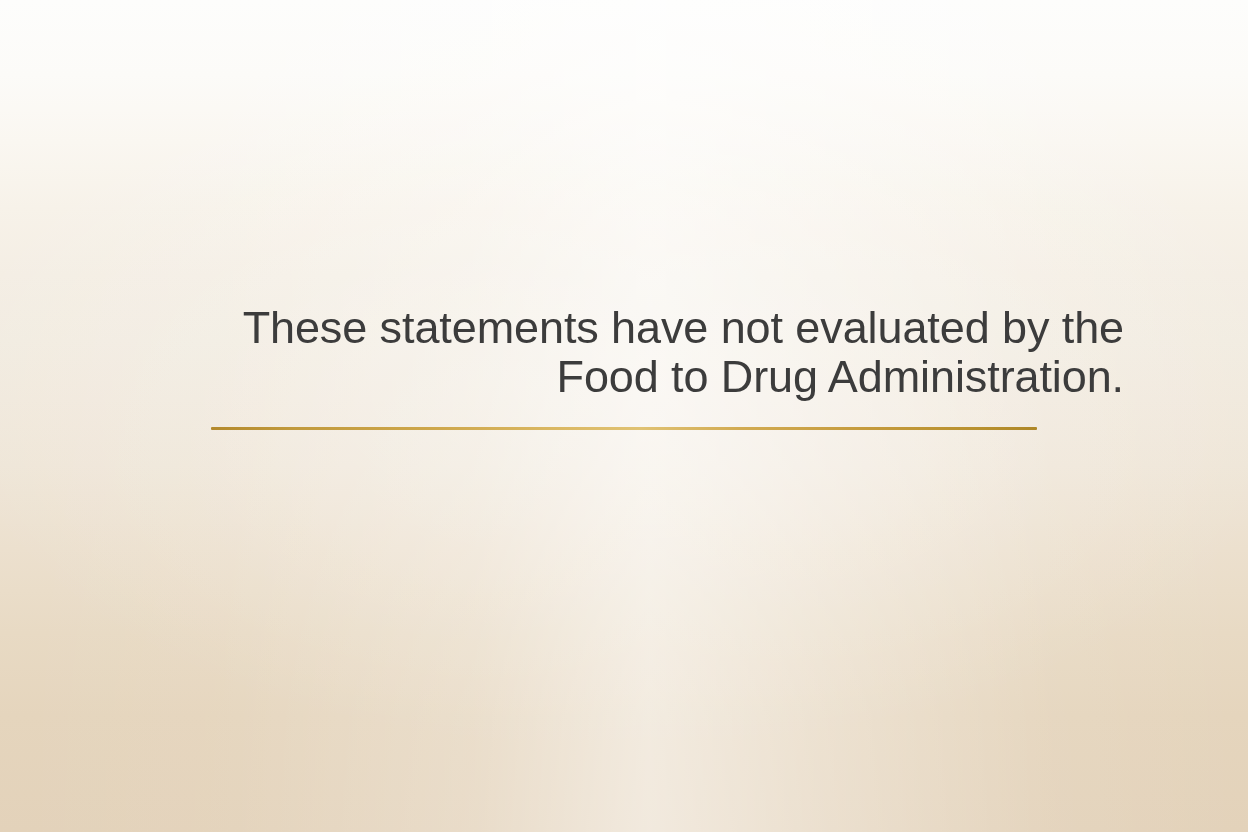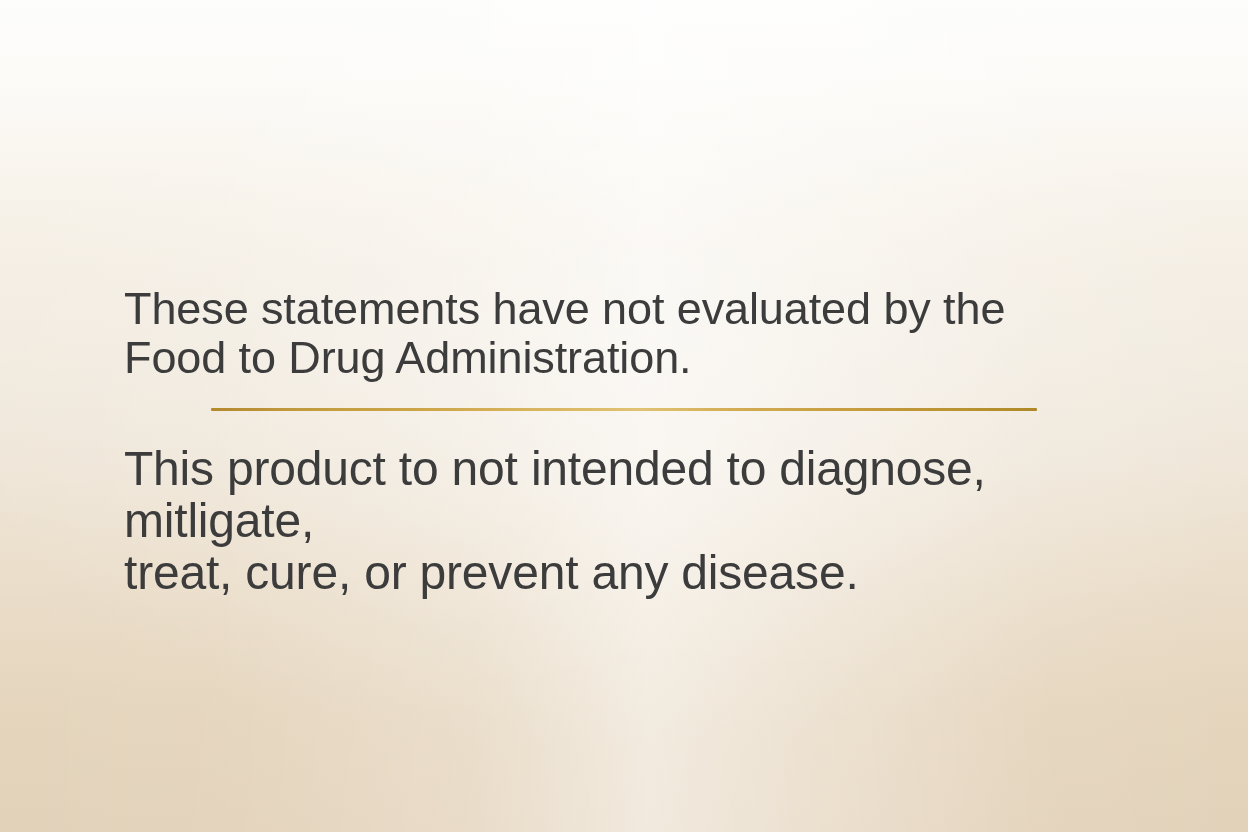--- a/index.html
+++ b/index.html
@@ -57,24 +57,24 @@
       radial-gradient(ellipse 72% 58% at 50% 46%,
         rgba(255,255,255,0.30) 0%,
         rgba(255,255,255,0.10) 48%,
         rgba(255,255,255,0.00) 78%);
   }
 
   
   .disclaimer-block {
     position: absolute;
     left: 50%;
-    top: 284px;
+    top: 303px;
     transform: translateX(-50%);
     width: 1000px;
-    text-align: left;
+    text-align: right;
   }
 
   .statement-primary {
     color: #3c3c3c;
     font-size: 45px;
     line-height: 49px;
     font-weight: 400;
     letter-spacing: -0.1px;
     white-space: pre-line;
     margin: 0;
@@ -123,17 +123,15 @@
 
   <div class="disclaimer-block">
 
     <p class="statement-primary">These statements have not evaluated by the
 Food to Drug Administration.</p>
 
     <div class="divider-wrap">
       <hr class="gold-divider">
     </div>
 
-    <p class="statement-secondary">This product to not intended to diagnose, mitligate,
-treat, cure, or prevent any disease.</p>
 
   </div>
 </div>
 
 </body></html>

